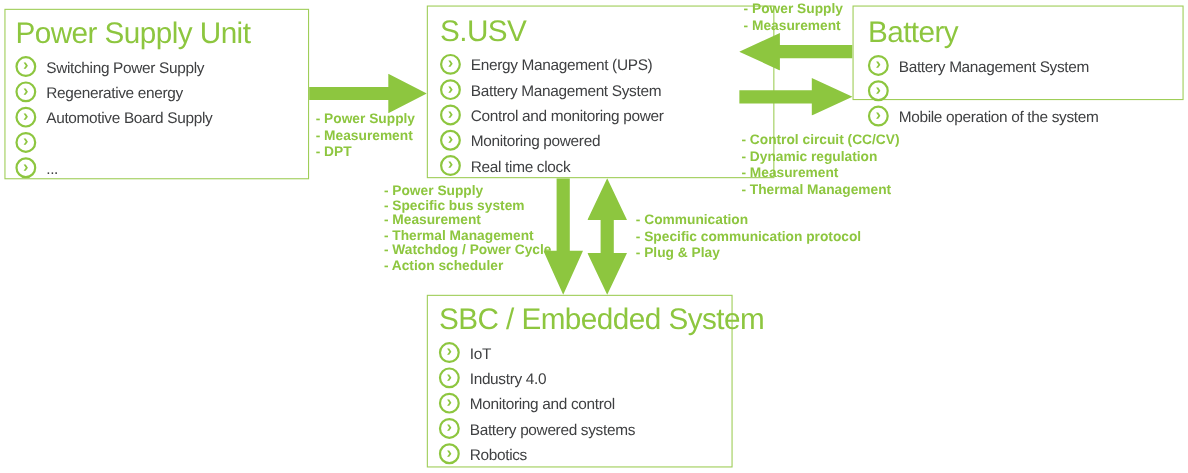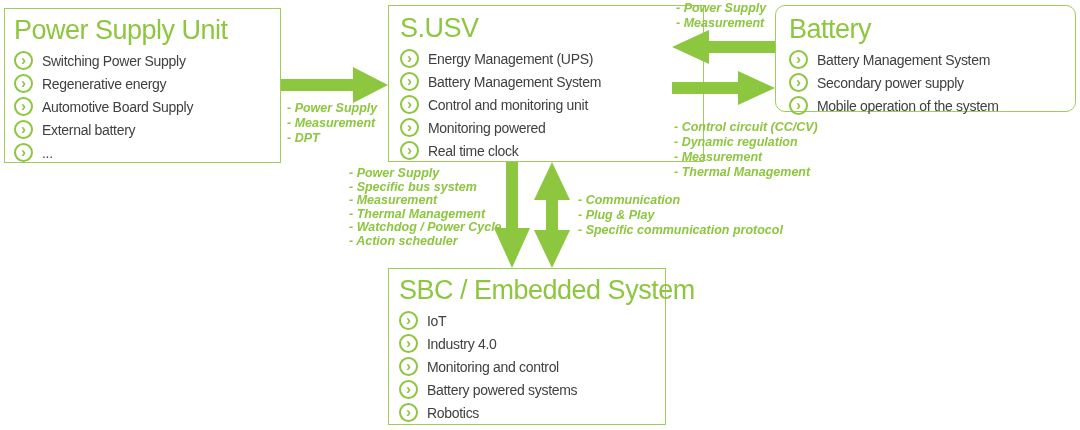--- a/index.html
+++ b/index.html
@@ -57,29 +57,28 @@
     font-size:14px;
     letter-spacing:-0.3px;
   }
   .lblgroup{
     position:absolute;
     color:var(--green);
     font-size:12.5px;
     font-weight:600;
     line-height:15px;
     white-space:nowrap;
-    font-style:italic;
   }
   .lblgroup.tight{line-height:13.5px;}
   svg.arrow{position:absolute;display:block;}
   svg.arrow polygon{fill:var(--green);}
   
   #box-psu{left:4px;top:8px;width:277px;height:155px;padding:6px 16px 0 9px;}
   #box-susv{left:388px;top:5px;width:316px;height:157px;padding:7px 0 0 11px;}
-  #box-battery{left:775px;top:5px;width:301px;height:107px;padding:8px 0 0 13px;border-radius:10px;}
+  #box-battery{left:775px;top:5px;width:301px;height:86px;padding:8px 0 0 13px;}
   #box-sbc{left:388px;top:268px;width:278px;height:157px;padding:6px 0 0 10px;}
   .box .title{margin-bottom:3px;}
 </style>
 </head>
 <body>
 
 <div class="canvas">
 
   <div class="box" id="box-psu">
     <div class="title">Power Supply Unit</div>
@@ -90,61 +89,59 @@
     <div class="item">
       <span class="ico">›</span>
       <span class="itxt">Regenerative energy</span>
     </div>
     <div class="item">
       <span class="ico">›</span>
       <span class="itxt">Automotive Board Supply</span>
     </div>
     <div class="item">
       <span class="ico">›</span>
-      <span class="itxt">External battery</span>
     </div>
     <div class="item">
       <span class="ico">›</span>
       <span class="itxt">...</span>
     </div>
   </div>
 
   <div class="box" id="box-susv">
     <div class="title">S.USV</div>
     <div class="item">
       <span class="ico">›</span>
       <span class="itxt">Energy Management (UPS)</span>
     </div>
     <div class="item">
       <span class="ico">›</span>
       <span class="itxt">Battery Management System</span>
     </div>
     <div class="item">
       <span class="ico">›</span>
-      <span class="itxt">Control and monitoring unit</span>
+      <span class="itxt">Control and monitoring power</span>
     </div>
     <div class="item">
       <span class="ico">›</span>
       <span class="itxt">Monitoring powered</span>
     </div>
     <div class="item">
       <span class="ico">›</span>
       <span class="itxt">Real time clock</span>
     </div>
   </div>
 
   <div class="box" id="box-battery">
     <div class="title">Battery</div>
     <div class="item">
       <span class="ico">›</span>
       <span class="itxt">Battery Management System</span>
     </div>
     <div class="item">
       <span class="ico">›</span>
-      <span class="itxt">Secondary power supply</span>
     </div>
     <div class="item">
       <span class="ico">›</span>
       <span class="itxt">Mobile operation of the system</span>
     </div>
   </div>
 
   <div class="box" id="box-sbc">
     <div class="title">SBC / Embedded System</div>
     <div class="item">
@@ -211,17 +208,17 @@
     <div>- Power Supply</div>
     <div>- Specific bus system</div>
     <div>- Measurement</div>
     <div>- Thermal Management</div>
     <div>- Watchdog / Power Cycle</div>
     <div>- Action scheduler</div>
   </div>
 
   <div class="lblgroup" style="left:578px;top:193px;">
     <div>- Communication</div>
+    <div>- Specific communication protocol</div>
     <div>- Plug &amp; Play</div>
-    <div>- Specific communication protocol</div>
   </div>
 
 </div>
 
 </body></html>

